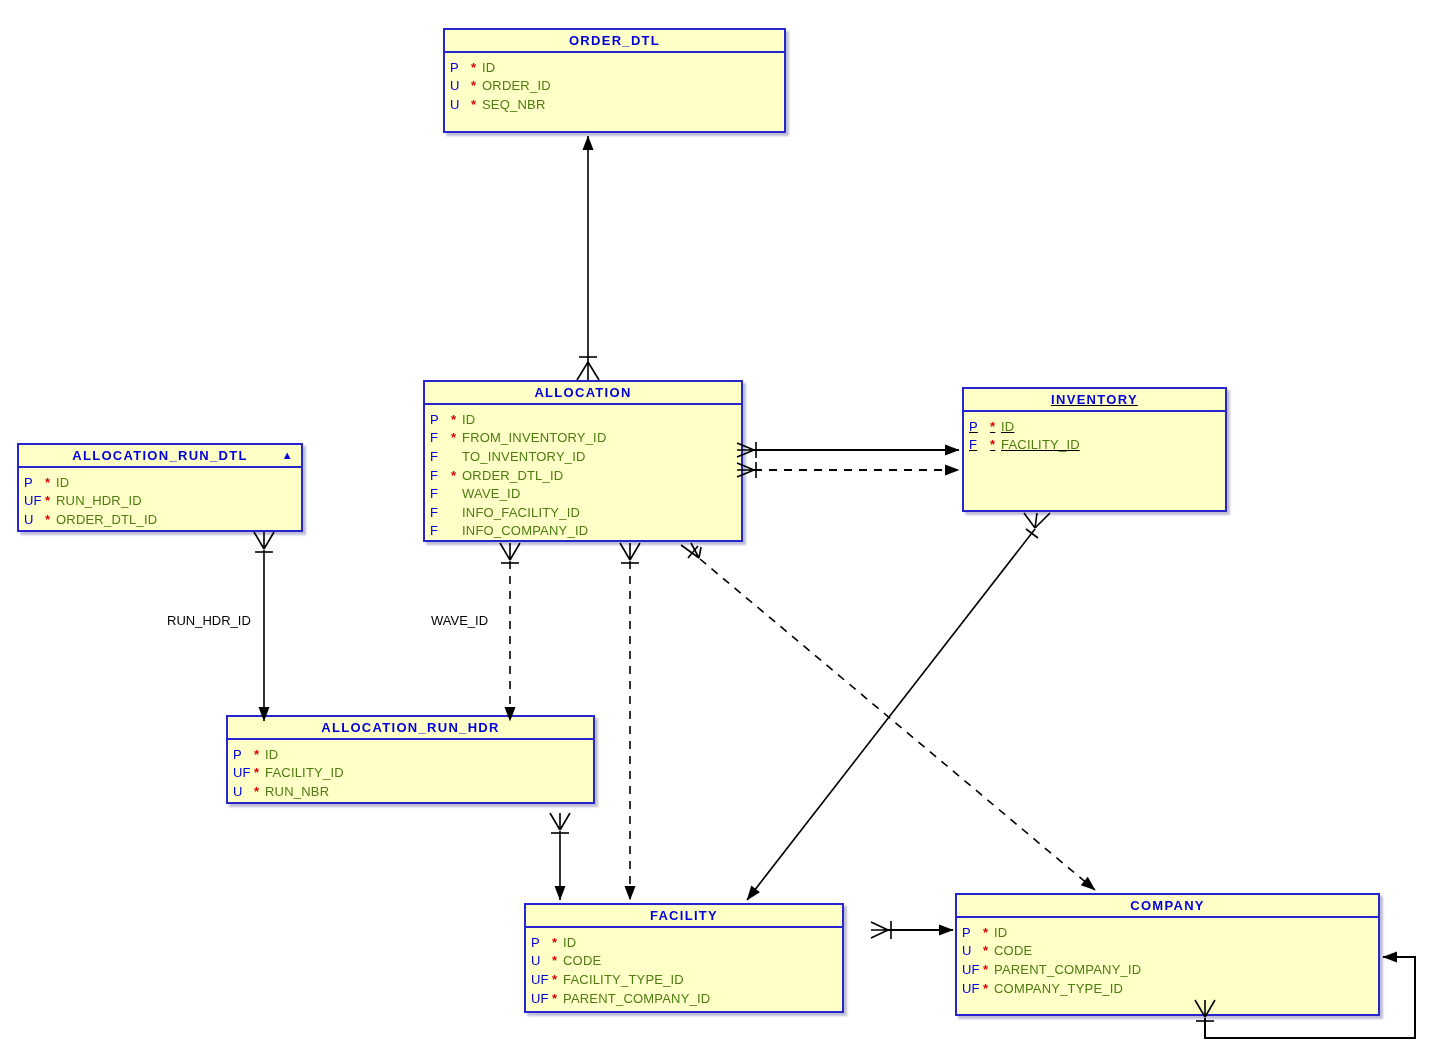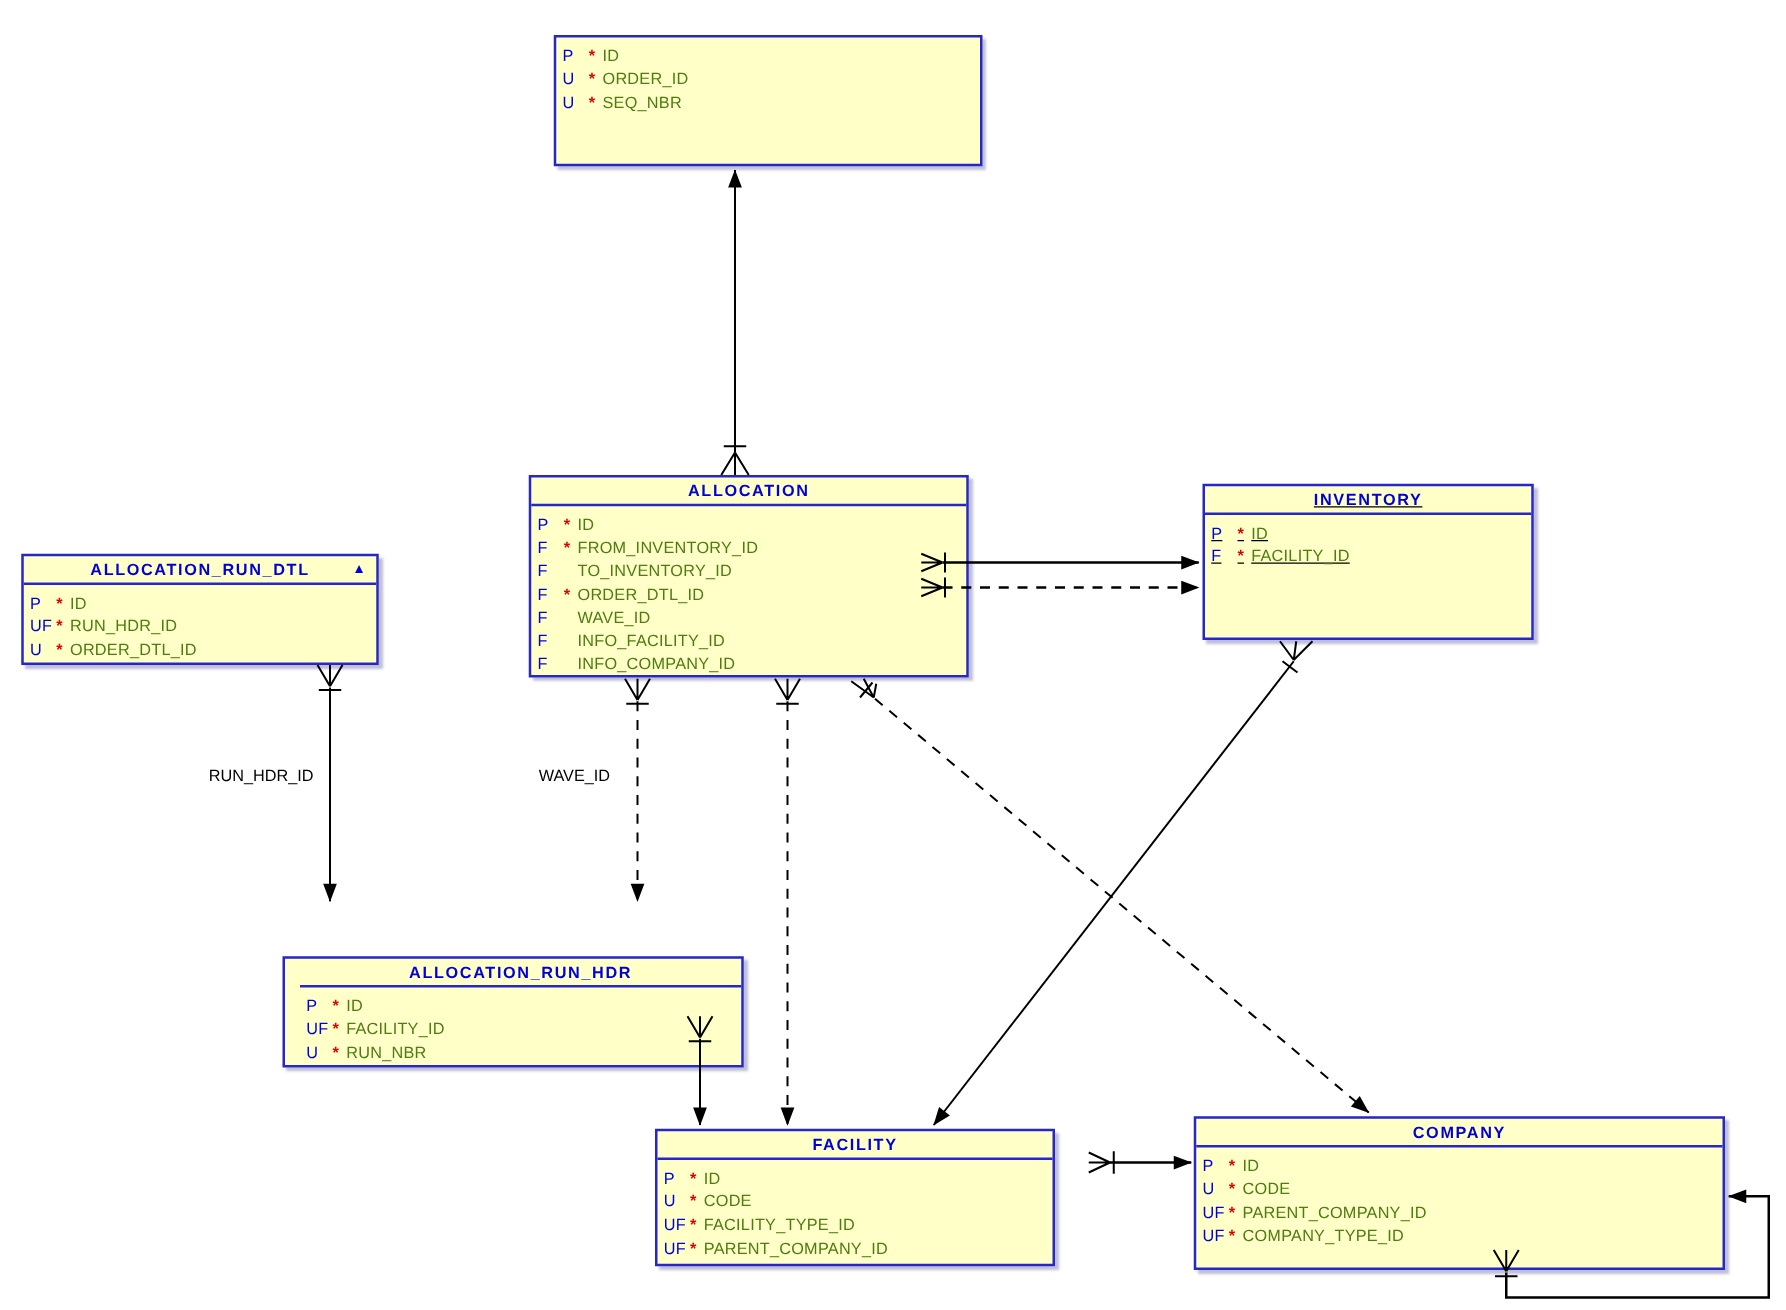--- a/index.html
+++ b/index.html
@@ -25,40 +25,43 @@
   .rel-label{position:absolute;font-size:13px;color:#000;z-index:4;white-space:nowrap;}
   svg.overlay{position:absolute;left:0;top:0;z-index:5;pointer-events:none;}
   svg.overlay g{pointer-events:stroke;}
 </style>
 </head>
 <body>
 
 <div class="canvas">
 
   <div class="entity" style="left:443px;top:28px;width:343px;height:105px;">
+    <div class="entity-header">
+      <span>ORDER_DTL</span>
+    </div>
     <div class="entity-body">
       <div class="frow">
           <span class="fk">P</span>
           <span class="fa">*</span>
           <span class="fn">ID</span>
         </div>
       <div class="frow">
           <span class="fk">U</span>
           <span class="fa">*</span>
           <span class="fn">ORDER_ID</span>
         </div>
       <div class="frow">
           <span class="fk">U</span>
           <span class="fa">*</span>
           <span class="fn">SEQ_NBR</span>
         </div>
     </div>
   </div>
 
-  <div class="entity" style="left:423px;top:380px;width:352px;height:162px;">
+  <div class="entity" style="left:423px;top:380px;width:320px;height:162px;">
     <div class="entity-header">
       <span>ALLOCATION</span>
     </div>
     <div class="entity-body">
       <div class="frow">
           <span class="fk">P</span>
           <span class="fa">*</span>
           <span class="fn">ID</span>
         </div>
       <div class="frow">
@@ -129,21 +132,21 @@
           <span class="fn">RUN_HDR_ID</span>
         </div>
       <div class="frow">
           <span class="fk">U</span>
           <span class="fa">*</span>
           <span class="fn">ORDER_DTL_ID</span>
         </div>
     </div>
   </div>
 
-  <div class="entity" style="left:226px;top:765px;width:369px;height:89px;padding-left:12px;">
+  <div class="entity" style="left:226px;top:715px;width:369px;height:89px;">
     <div class="entity-header">
       <span>ALLOCATION_RUN_HDR</span>
     </div>
     <div class="entity-body">
       <div class="frow">
           <span class="fk">P</span>
           <span class="fa">*</span>
           <span class="fn">ID</span>
         </div>
       <div class="frow">

